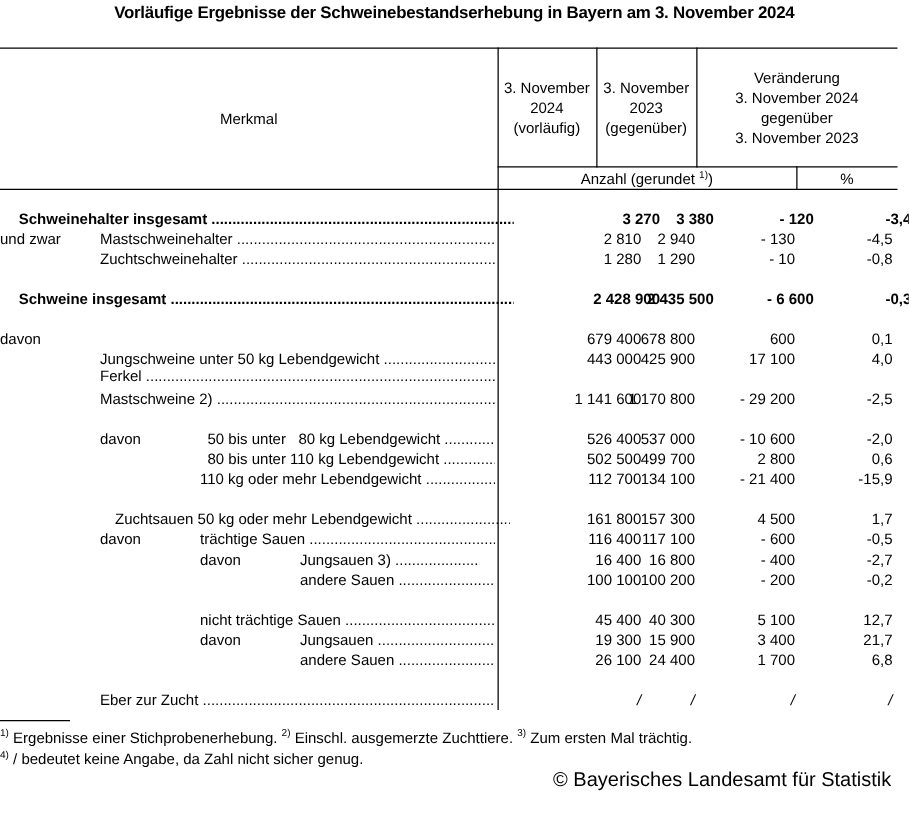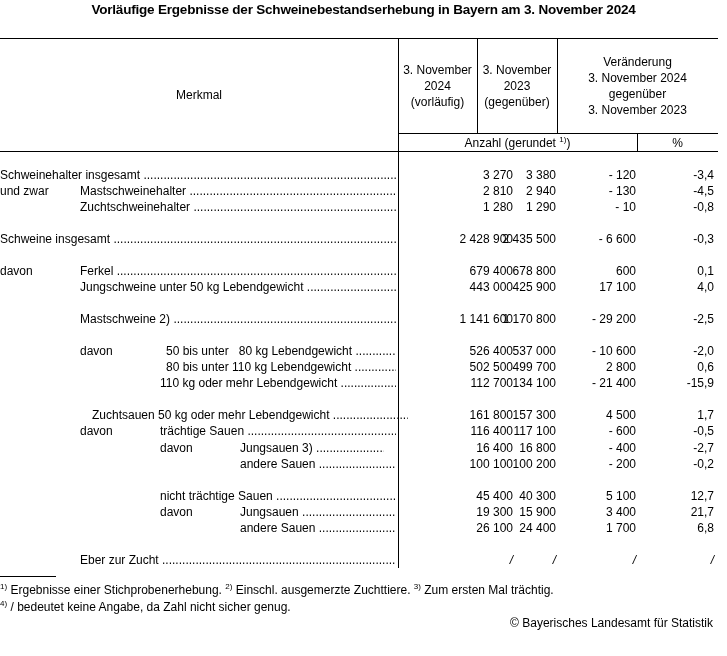--- a/index.html
+++ b/index.html
@@ -7,29 +7,29 @@
          font-family:"Liberation Sans", sans-serif; font-size:12px; color:#000; }
   .title { position:absolute; left:0; top:2px; width:727px; text-align:center;
            font-weight:bold; font-size:13.5px; letter-spacing:-0.2px; }
   .hline { position:absolute; background:#000; height:1px; }
   .vline { position:absolute; background:#000; width:1px; }
   .hdr { position:absolute; text-align:center; line-height:16px; font-size:12px; }
   .row { position:absolute; left:0; width:727px; height:16px; line-height:16px; white-space:nowrap; }
   .lbl { position:absolute; overflow:hidden; white-space:nowrap; }
   .lbl.dots::after { content:" ........................................................................................................................................................................................................................"; }
   .num { position:absolute; text-align:right; }
-  .b { font-weight:normal; }
+  .b { font-weight:bold;margin-left:15px; }
   .c1 { left:400px; width:73px;padding-left:40px; }
   .c2 { left:477px; width:79px; }
   .c3 { left:560px; width:76px; }
   .c4 { left:640px; width:74px; }
   .slash { font-style:italic; }
   .foot { position:absolute; left:0; font-size:12px; line-height:16px; white-space:nowrap; }
   sup { font-size:8px; vertical-align:top; position:relative; top:-3px; }
-  .copy { position:absolute; right:14px; top:616px; font-size:12px; }
+  .copy { position:absolute; right:14px; top:616px; font-size:16px; }
 </style>
 </head>
 <body>
 
 <div class="title">Vorläufige Ergebnisse der Schweinebestandserhebung in Bayern am 3. November 2024</div>
 
 <div class="hline" style="left:0;top:38px;width:718px;"></div>
 <div class="hline" style="left:398px;top:133px;width:320px;"></div>
 <div class="hline" style="left:0;top:151px;width:718px;"></div>
 <div class="vline" style="left:398px;top:38px;height:530px;"></div>
@@ -83,21 +83,21 @@
 </div>
 <div class="row" style="top:231px;">
   <span class="lbl dots b" style="left:0;width:396px;">Schweine insgesamt</span>
   <span class="num c1 b">2 428 900</span>
   <span class="num c2 b">2 435 500</span>
   <span class="num c3 b">- 6 600</span>
   <span class="num c4 b">-0,3</span>
 </div>
 <div class="row" style="top:263px;">
   <span class="lbl" style="left:0;">davon</span>
-  <span class="lbl dots" style="left:80px;width:316px;">Ferkel</span>
+  <span class="lbl dots" style="left:80px;width:316px;margin-top:30px;">Ferkel</span>
   <span class="num c1">679 400</span>
   <span class="num c2">678 800</span>
   <span class="num c3">600</span>
   <span class="num c4">0,1</span>
 </div>
 <div class="row" style="top:279px;">
   <span class="lbl dots" style="left:80px;width:316px;">Jungschweine unter 50 kg Lebendgewicht</span>
   <span class="num c1">443 000</span>
   <span class="num c2">425 900</span>
   <span class="num c3">17 100</span>

